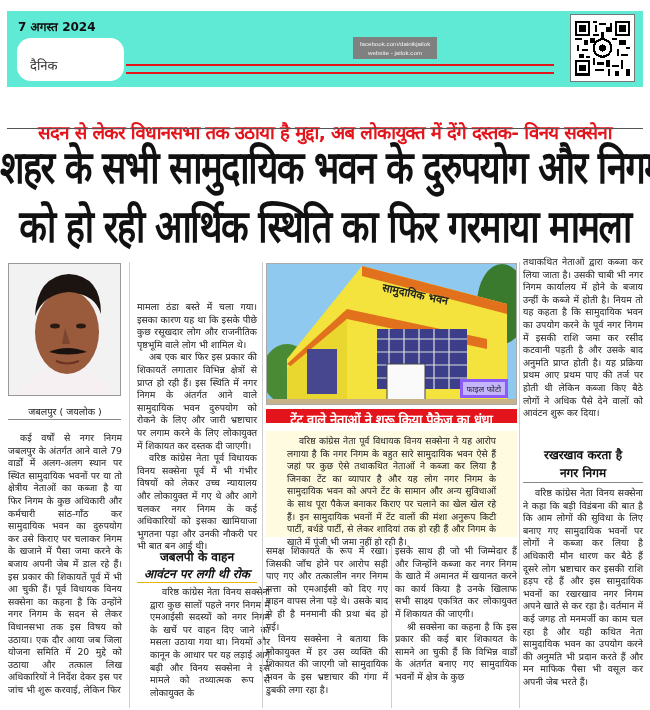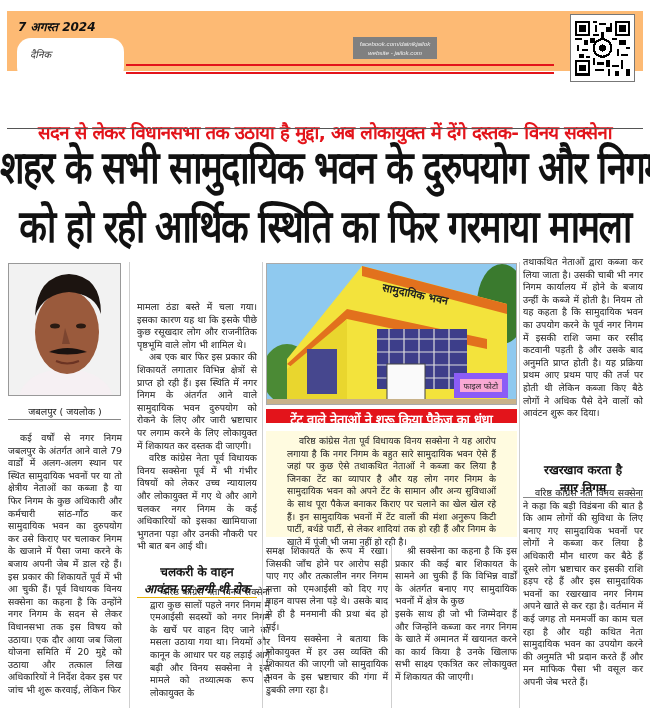--- a/index.html
+++ b/index.html
@@ -1,23 +1,23 @@
 <!DOCTYPE html>
 <html><head>
 <meta charset="utf-8">
 <style>
   * { box-sizing: border-box; margin: 0; padding: 0; }
   html, body { width: 650px; height: 710px; background: #ffffff; overflow: hidden; }
   body { font-family: "DejaVu Sans", sans-serif; color: #1a1a1a; position: relative; }
 
   
-  .masthead { position: absolute; left: 7px; top: 11px; width: 636px; height: 60px; background: #fdba74; font-style: italic; }
+  .masthead { position: absolute; left: 7px; top: 11px; width: 636px; height: 76px; background: #5eead4; }
   .date { position: absolute; left: 11px; top: 7px; font-size: 12px; font-weight: bold; color: #111; font-family: "DejaVu Sans", sans-serif; }
   .logo-box { position: absolute; left: 10px; top: 27px; width: 107px; height: 43px; background: #fff; border-radius: 14px; }
-  .logo-small { position: absolute; left: 13px; top: 9px; font-size: 10px; color: #333; }
+  .logo-small { position: absolute; left: 13px; top: 18px; font-size: 13px; color: #333; }
   .logo-main { position: absolute; left: 6px; top: 14px; font-size: 20px; font-weight: bold; color: #e3141b; letter-spacing: -0.5px; white-space: nowrap; }
   .logo-globe { display: inline-block; width: 11px; height: 11px; border-radius: 50%; background: radial-gradient(circle at 35% 35%, #bbb, #555); vertical-align: middle; margin: 0 2px; }
   .red-lines { position: absolute; left: 119px; width: 428px; height: 2px; background: #e3141b; }
   .red-line-1 { top: 53px; }
   .red-line-2 { top: 61px; }
   .fb-box { position: absolute; left: 346px; top: 26px; width: 84px; height: 22px; background: #808080; color: #f0f0f0; font-size: 6.2px; text-align: center; line-height: 9px; padding-top: 2px; font-family: "Liberation Sans", sans-serif; }
   .scan-text { position: absolute; left: 440px; top: 18px; width: 110px; font-size: 9px; font-weight: bold; color: #111; text-align: center; line-height: 14px; }
   .qr { position: absolute; left: 563px; top: 3px; width: 65px; height: 68px; background: #fff; border: 1px solid #777; padding: 4px; }
   .qr svg { width: 100%; height: 100%; }
 
@@ -34,26 +34,26 @@
   .caption-rule { position: absolute; left: 8px; top: 419px; width: 113px; height: 1px; background: #888; }
 
   
   .col { position: absolute; font-size: 9.3px; line-height: 12.6px; color: #222; text-align: justify; }
   .col p { text-indent: 12px; }
   .col1 { left: 8px; top: 432px; width: 114px; }
   .col2 { left: 137px; top: 264px; width: 120px; margin-top: 37px; }
   .col3a { left: 266px; top: 545px; width: 122px; }
   .col3b { left: 395px; top: 545px; width: 122px; }
   .col4 { left: 523px; top: 256px; width: 120px; }
-  .sub-hd { position: absolute; font-weight: bold; color: #111; text-align: center; font-size: 12px; margin-top: 15px; }
+  .sub-hd { position: absolute; font-weight: bold; color: #111; text-align: center; font-size: 12px; }
   .col-sep { position: absolute; width: 1px; background: #cfcfcf; }
 
   
   .building { position: absolute; left: 266px; top: 263px; width: 251px; height: 142px; overflow: hidden; border: 1px solid #aaa; }
-  .file-photo { position: absolute; right: 8px; bottom: 6px; background: #f9a8d4; border: 6px solid #8b5cf6; font-size: 8px; padding: 1px 4px; color: #222; }
+  .file-photo { position: absolute; right: 8px; bottom: 6px; background: #c4b5fd; border: 3px solid #8b5cf6; font-size: 8px; padding: 1px 4px; color: #222; }
 
   .red-banner { position: absolute; left: 266px; top: 409px; width: 251px; height: 14px; background: #e3141b; color: #fff; font-size: 13px; font-weight: bold; text-align: center; line-height: 22px; white-space: nowrap; letter-spacing: -0.3px; }
   .boxed-text { position: absolute; left: 266px; top: 431px; width: 251px; height: 106px; background: #fffbe0; padding: 4px 21px; font-size: 9.1px; line-height: 12.6px; text-align: justify; color: #222; }
   .boxed-text p { text-indent: 12px; }
 </style>
 </head>
 <body>
 
 <div class="masthead">
   <div class="date">7 अगस्त 2024</div>
@@ -139,21 +139,21 @@
 </div>
 
 <div class="col-sep" style="left:129px; top:262px; height:446px;"></div>
 
 <div class="col col2">
   <p style="text-indent:0">मामला ठंडा बस्ते में चला गया। इसका कारण यह था कि इसके पीछे कुछ रसूखदार लोग और राजनीतिक पृष्ठभूमि वाले लोग भी शामिल थे।</p>
   <p>अब एक बार फिर इस प्रकार की शिकायतें लगातार विभिन्न क्षेत्रों से प्राप्त हो रही हैं। इस स्थिति में नगर निगम के अंतर्गत आने वाले सामुदायिक भवन दुरुपयोग को रोकने के लिए और जारी भ्रष्टाचार पर लगाम करने के लिए लोकायुक्त में शिकायत कर दस्तक दी जाएगी।</p>
   <p>वरिष्ठ कांग्रेस नेता पूर्व विधायक विनय सक्सेना पूर्व में भी गंभीर विषयों को लेकर उच्च न्यायालय और लोकायुक्त में गए थे और आगे चलकर नगर निगम के कई अधिकारियों को इसका खामियाजा भुगतना पड़ा और उनकी नौकरी पर भी बात बन आई थी।</p>
 </div>
 <div class="sub-hd" style="left:137px; top:548px; width:120px;">
-  <div>चलकरी के वाहन</div>
+  <div>जबलपी के वाहन</div>
   <div style="border-bottom:1px solid #eab308;font-style:italic;">आवंटन पर लगी थी रोक</div>
 </div>
 <div class="col" style="left:150px; top:586px; width:120px;">
   <p>वरिष्ठ कांग्रेस नेता विनय सक्सेना द्वारा कुछ सालों पहले नगर निगम में एमआईसी सदस्यों को नगर निगम के खर्चे पर वाहन दिए जाने का मसला उठाया गया था। नियमों और कानून के आधार पर यह लड़ाई आगे बढ़ी और विनय सक्सेना ने इस मामले को तथ्यात्मक रूप से लोकायुक्त के</p>
 </div>
 
 <div class="building">
   <svg viewBox="0 0 251 142" width="251" height="142" preserveAspectRatio="none">
     <rect width="251" height="142" fill="#8fc9ef"></rect>
     <ellipse cx="235" cy="40" rx="25" ry="40" fill="#3a7a2e"></ellipse>
@@ -188,22 +188,22 @@
 </div>
 
 <div class="col-sep" style="left:262px; top:262px; height:446px;"></div>
 <div class="col-sep" style="left:391px; top:540px; height:168px;"></div>
 
 <div class="col col3a">
   <p style="text-indent:0">समक्ष शिकायत के रूप में रखा। जिसकी जाँच होने पर आरोप सही पाए गए और तत्कालीन नगर निगम सत्ता को एमआईसी को दिए गए वाहन वापस लेना पड़े थे। उसके बाद से ही है मनमानी की प्रथा बंद हो गई।</p>
   <p>विनय सक्सेना ने बताया कि लोकायुक्त में हर उस व्यक्ति की शिकायत की जाएगी जो सामुदायिक भवन के इस भ्रष्टाचार की गंगा में डुबकी लगा रहा है।</p>
 </div>
 <div class="col col3b">
+  <p style="text-indent:0">इसके साथ ही जो भी जिम्मेदार हैं और जिन्होंने कब्जा कर नगर निगम के खाते में अमानत में खयानत करने का कार्य किया है उनके खिलाफ सभी साक्ष्य एकत्रित कर लोकायुक्त में शिकायत की जाएगी।</p>
   <p>श्री सक्सेना का कहना है कि इस प्रकार की कई बार शिकायत के सामने आ चुकी हैं कि विभिन्न वार्डों के अंतर्गत बनाए गए सामुदायिक भवनों में क्षेत्र के कुछ</p>
-  <p style="text-indent:0">इसके साथ ही जो भी जिम्मेदार हैं और जिन्होंने कब्जा कर नगर निगम के खाते में अमानत में खयानत करने का कार्य किया है उनके खिलाफ सभी साक्ष्य एकत्रित कर लोकायुक्त में शिकायत की जाएगी।</p>
 </div>
 
 <div class="col-sep" style="left:519px; top:262px; height:446px;"></div>
 
 <div class="col col4">
   <p style="text-indent:0">तथाकथित नेताओं द्वारा कब्जा कर लिया जाता है। उसकी चाबी भी नगर निगम कार्यालय में होने के बजाय उन्हीं के कब्जे में होती है। नियम तो यह कहता है कि सामुदायिक भवन का उपयोग करने के पूर्व नगर निगम में इसकी राशि जमा कर रसीद कटवानी पड़ती है और उसके बाद अनुमति प्राप्त होती है। यह प्रक्रिया प्रथम आए प्रथम पाए की तर्ज पर होती थी लेकिन कब्जा किए बैठे लोगों ने अधिक पैसे देने वालों को आवंटन शुरू कर दिया।</p>
 </div>
 <div class="sub-hd" style="left:523px; top:446px; width:120px; line-height:18px;">
   <div>रखरखाव करता है</div>
   <div style="border-bottom:1px solid #888;">नगर निगम</div>

